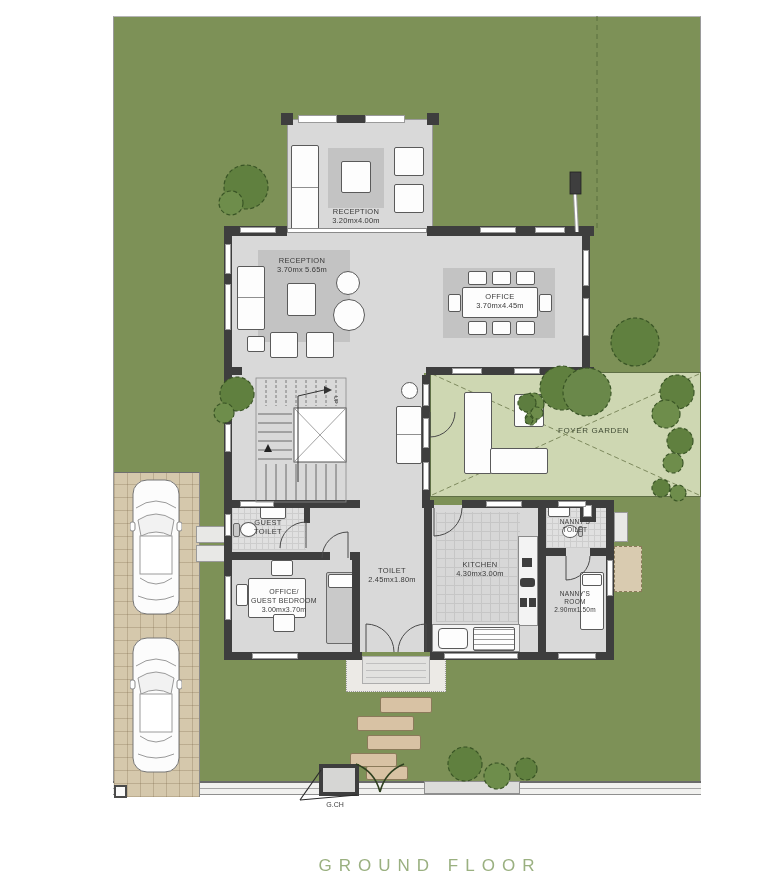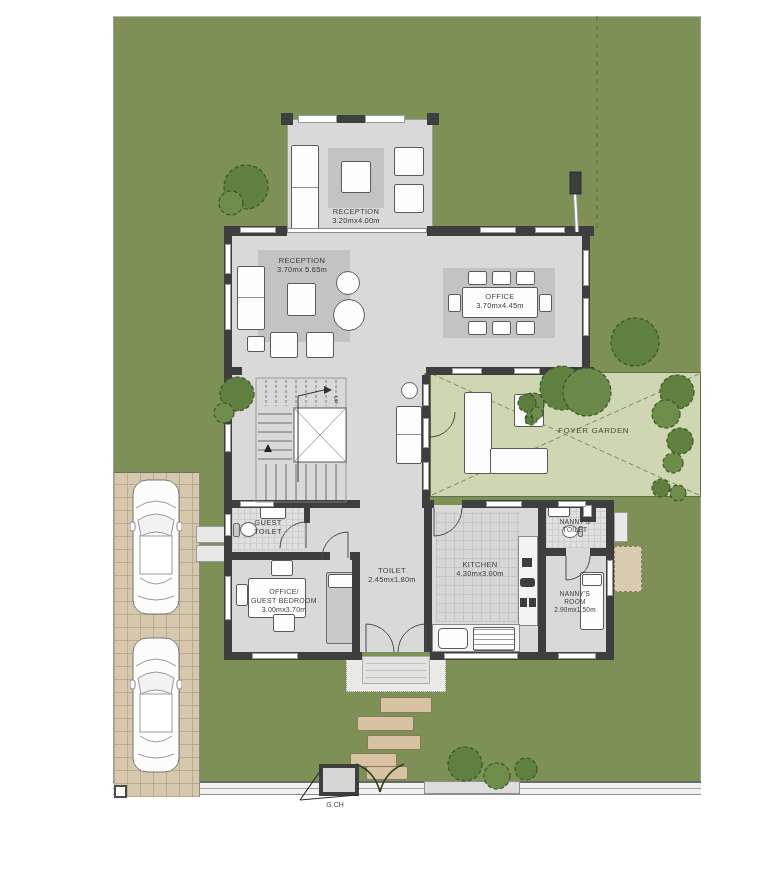--- a/index.html
+++ b/index.html
@@ -368,14 +368,15 @@
     <span class="rname">NANNY'S
 TOILET</span>
   </div>
   <div class="rlabel small" style="left:542px;top:590px;width:66px;">
     <span class="rname">NANNY'S
 ROOM</span>
     <span class="rsize">2.90mx1.50m</span>
   </div>
   <div class="gch-label" style="left:310px;top:801px;width:50px;">G.CH</div>
 
+  <div class="footer-title">GROUND FLOOR</div>
 
 </div>
 
 </body></html>

